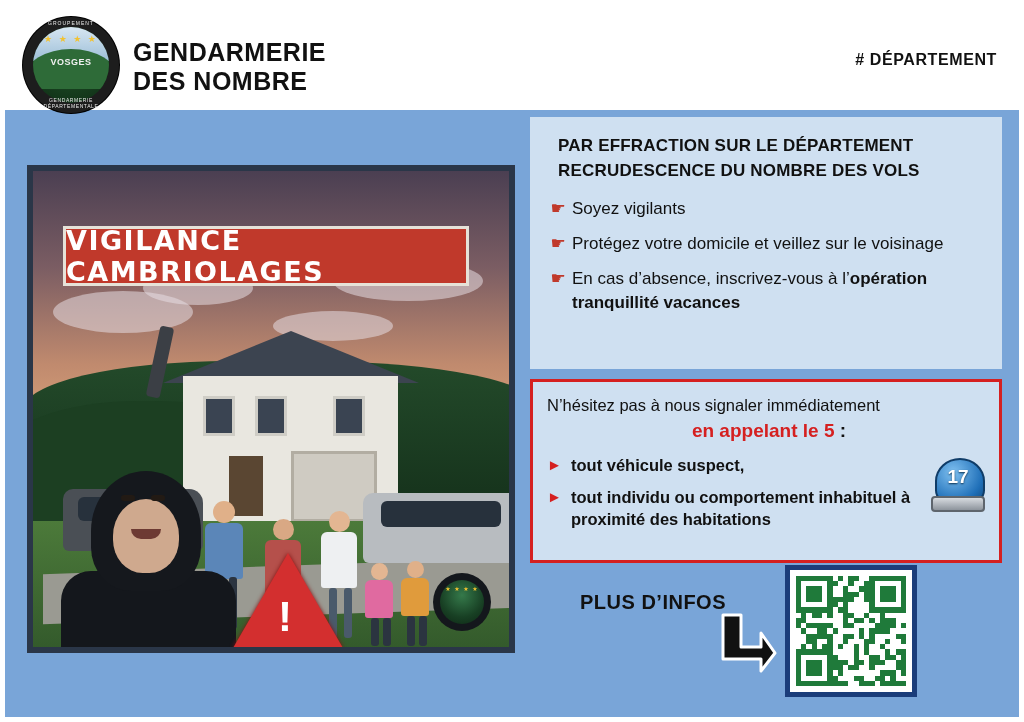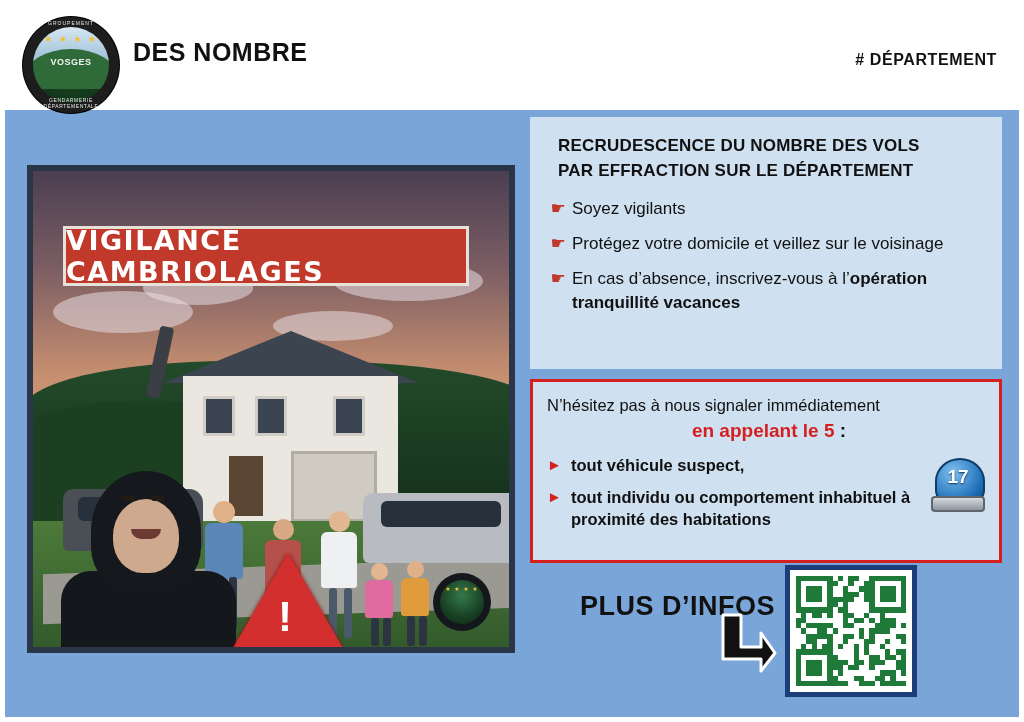--- a/index.html
+++ b/index.html
@@ -380,21 +380,21 @@
     color: #fff; font-weight: bold; font-size: 19px;
     text-shadow: 0 1px 2px #09304f;
   }
 
   
   .plus-infos {
     position: absolute;
     left: 575px; top: 586px;
     color: #111;
     font-weight: bold;
-    font-size: 27px;
+    font-size: 20px;
     letter-spacing: 0.5px;
   }
   .arrow-icon {
     position: absolute;
     left: 712px; top: 608px;
     width: 60px; height: 62px;
   }
   .qr {
     position: absolute;
     left: 780px; top: 560px;
@@ -423,20 +423,21 @@
       <div class="logo-top-text">GROUPEMENT</div>
       <div class="logo-inner">
         <div class="logo-sky"></div>
         <div class="logo-hill"></div>
         <div class="logo-stars">★ ★ ★ ★</div>
         <div class="logo-word">VOSGES</div>
       </div>
       <div class="logo-bottom-text">GENDARMERIE DÉPARTEMENTALE</div>
     </div>
     <div class="brand">
+      <div>GENDARMERIE</div>
       <div>DES NOMBRE</div>
     </div>
     <div class="hashtag"># DÉPARTEMENT</div>
   </div>
 
   <div class="illus">
     <div class="sky"></div>
     <div class="cloud c1"></div>
     <div class="cloud c2"></div>
     <div class="cloud c3"></div>
@@ -510,22 +511,22 @@
     <div class="warn-mark">!</div>
 
     <div class="illus-logo">
       <div class="illus-logo-inner"></div>
       <div class="illus-logo-stars">★ ★ ★ ★</div>
     </div>
   </div>
 
   <div class="box-top">
     <div class="box-top-title">
+      <div>PAR EFFRACTION SUR LE DÉPARTEMENT</div>
       <div>RECRUDESCENCE DU NOMBRE DES VOLS</div>
-      <div>PAR EFFRACTION SUR LE DÉPARTEMENT</div>
     </div>
     <div class="bullets">
       <div class="bullet-row">
         <span class="bullet-hand">☛</span>
         <span class="bullet-text">Soyez vigilants</span>
       </div>
       <div class="bullet-row">
         <span class="bullet-hand">☛</span>
         <span class="bullet-text">Protégez votre domicile et veillez sur le voisinage</span>
       </div>

